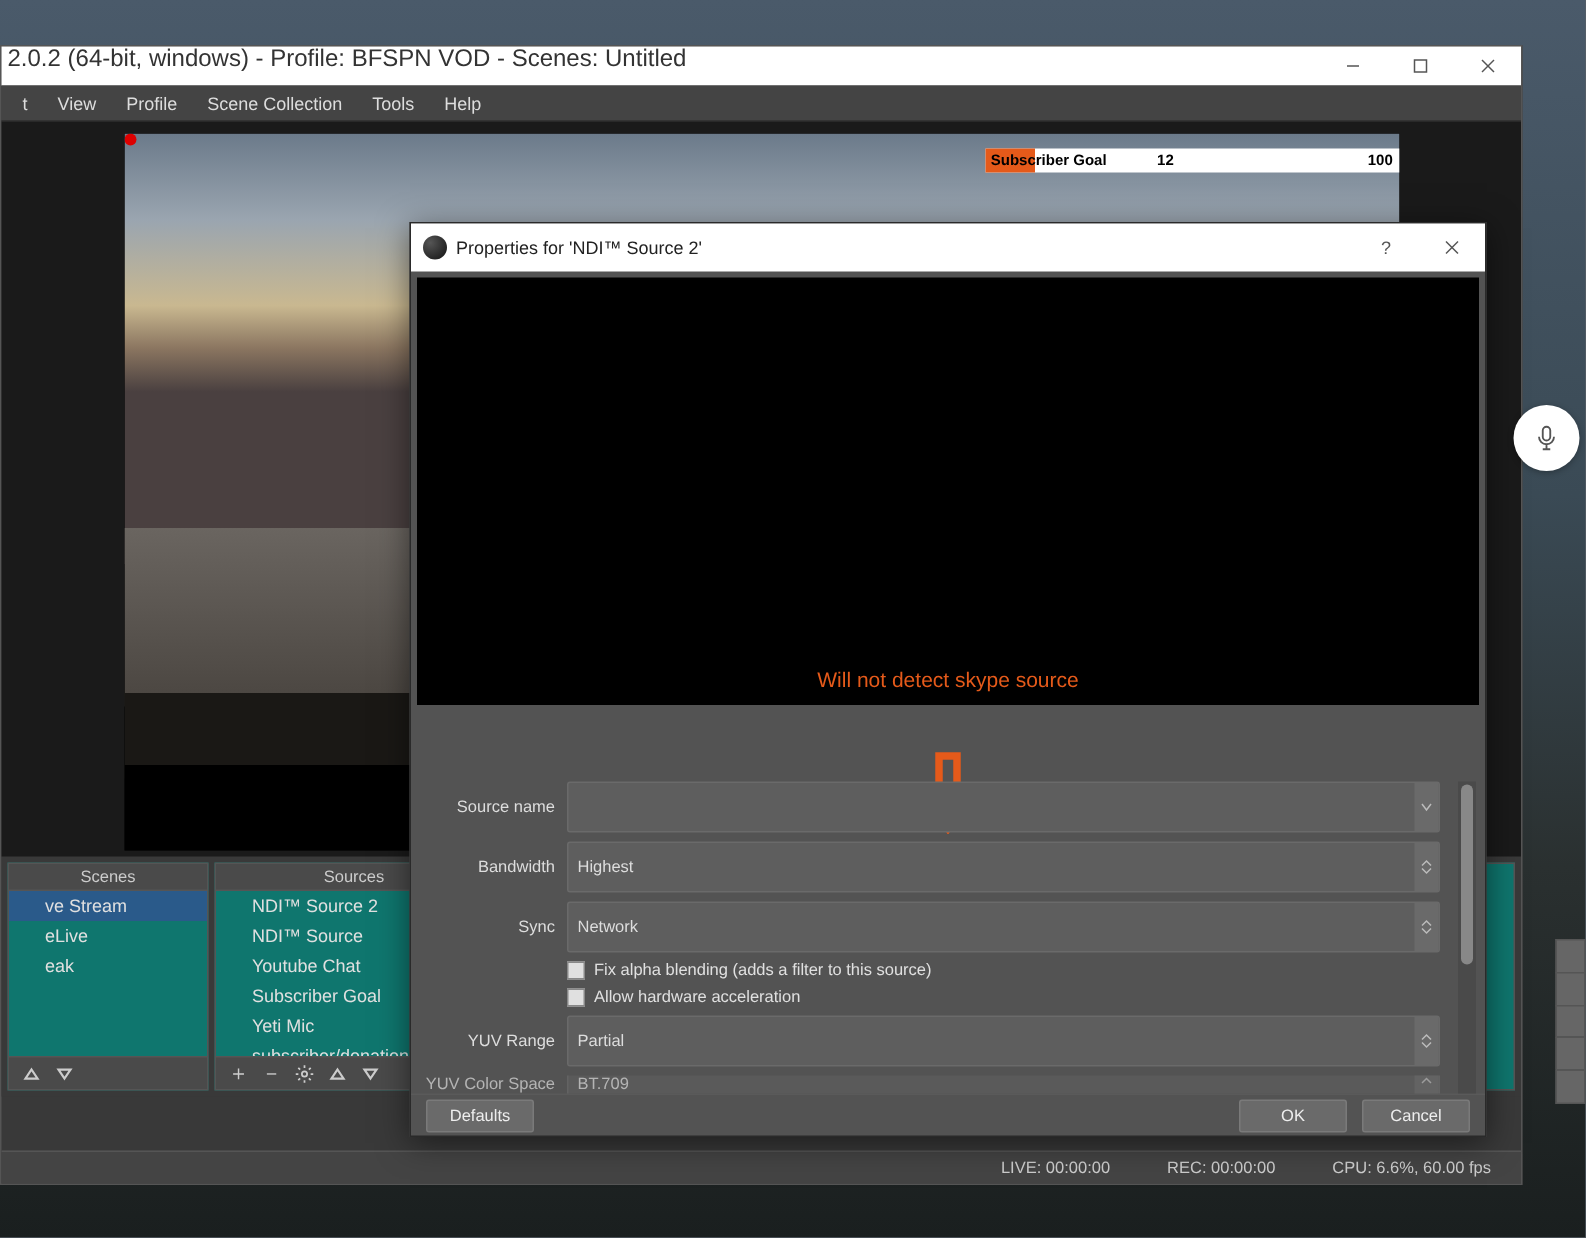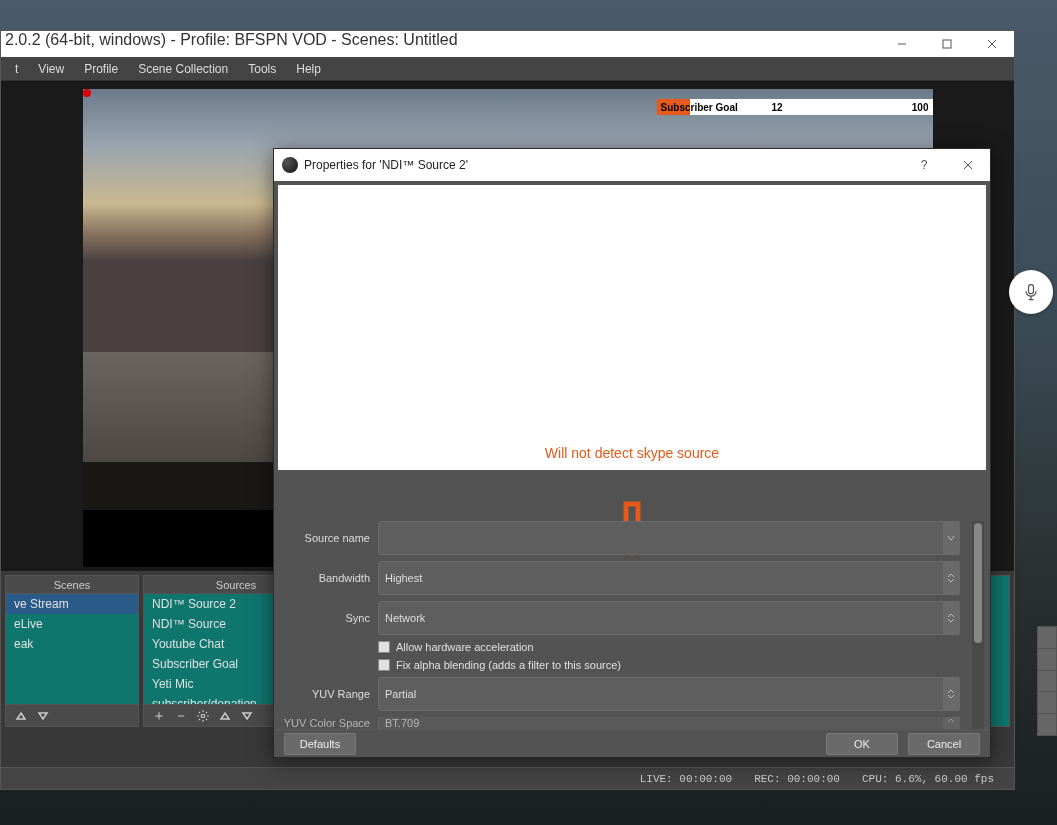--- a/index.html
+++ b/index.html
@@ -133,21 +133,21 @@
     height: 18px;
     text-align: center;
     font-size: 11px;
     color: #ccc;
     background: #4a4a4a;
     border-bottom: 1px solid #555;
     display: flex; align-items: center; justify-content: center;
   }
   .panel-body { flex: 1; overflow: hidden; }
   .list-item {
-    padding: 3px 8px;
+    padding: 3px 24px;
     font-size: 12px;
     cursor: default;
   }
   .list-item.selected { background: #2a5a8a; }
   .panel-toolbar {
     height: 22px;
     background: #4a4a4a;
     border-top: 1px solid #555;
     display: flex;
     align-items: center;
@@ -164,25 +164,24 @@
 
   .statusbar {
     position: absolute;
     left: 0; bottom: 0;
     width: 100%; height: 22px;
     background: #444;
     border-top: 1px solid #555;
     display: flex;
     align-items: center;
     justify-content: flex-end;
-    gap: 22px;
+    gap: 38px;
     padding-right: 20px;
     font-size: 11px;
     color: #ccc;
-    font-family: Liberation Mono, monospace;
   }
 
   
   .dialog {
     position: absolute;
     left: 273px; top: 148px;
     width: 718px; height: 610px;
     background: #535353;
     border: 1px solid #2a2a2a;
     box-shadow: 0 4px 20px rgba(0,0,0,0.5);
@@ -204,21 +203,21 @@
     background: radial-gradient(circle at 30% 30%, #555, #111);
   }
   .dlg-titlebar .right { display: flex; }
   .dlg-winbtn {
     width: 44px; height: 32px;
     display: flex; align-items: center; justify-content: center;
     color: #555;
   }
   .dlg-preview {
     height: 370px;
-    background: #ffffff;
+    background: #000000;
     margin: 4px;
     position: relative;
   }
   .overlay-text {
     position: absolute;
     left: 0; width: 100%;
     text-align: center;
     top: 260px;
     color: #e55a1a;
     font-size: 14px;
@@ -517,25 +516,25 @@
           <span>Network</span>
           <div class="chevbox">
             <svg width="8" height="10">
                 <path d="M1 4 L4 1 L7 4 M1 6 L4 9 L7 6" fill="none" stroke="#bbb"></path>
               </svg>
           </div>
         </div>
       </div>
       <div class="checkbox-row">
         <div class="cb"></div>
-        <span>Allow hardware acceleration</span>
+        <span>Fix alpha blending (adds a filter to this source)</span>
       </div>
       <div class="checkbox-row">
         <div class="cb"></div>
-        <span>Fix alpha blending (adds a filter to this source)</span>
+        <span>Allow hardware acceleration</span>
       </div>
       <div class="form-row">
         <div class="form-label">YUV Range</div>
         <div class="form-select">
           <span>Partial</span>
           <div class="chevbox">
             <svg width="8" height="10">
                 <path d="M1 4 L4 1 L7 4 M1 6 L4 9 L7 6" fill="none" stroke="#bbb"></path>
               </svg>
           </div>

